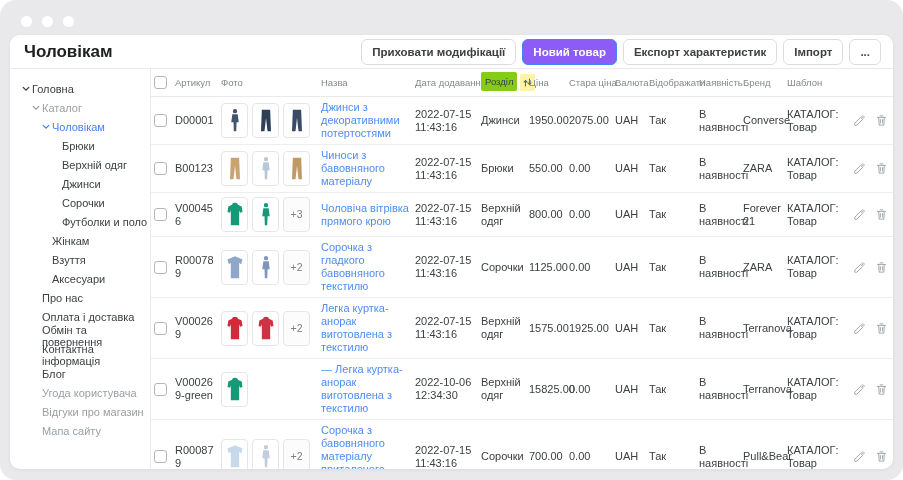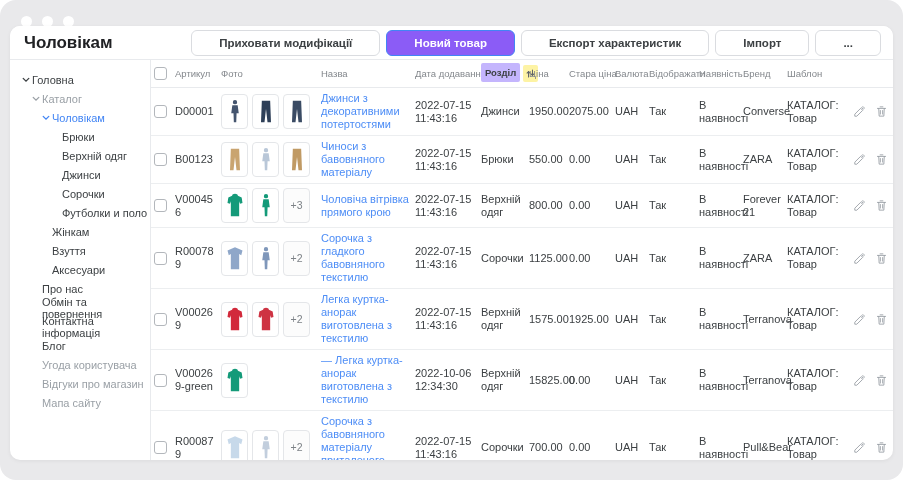--- a/index.html
+++ b/index.html
@@ -1,28 +1,28 @@
 <!DOCTYPE html>
 <html><head>
 <meta charset="utf-8">
 <style>
   html,body{margin:0;padding:0}
   body{width:903px;height:480px;background:#fff;font-family:"Liberation Sans",sans-serif;position:relative;overflow:hidden}
   .frame{position:absolute;inset:0;background:#e9e9eb;border-radius:16px}
   .dot{position:absolute;top:16px;width:11px;height:11px;border-radius:50%;background:#fff}
-  .window{position:absolute;left:10px;top:26px;width:883px;height:434px;background:#fff;border-radius:10px;overflow:hidden;box-shadow:0 1px 4px rgba(0,0,0,.06)}
+  .window{position:absolute;left:10px;top:35px;width:883px;height:434px;background:#fff;border-radius:10px;overflow:hidden;box-shadow:0 1px 4px rgba(0,0,0,.06)}
 
   .win-header{position:absolute;left:0;top:0;right:0;height:34px;display:flex;align-items:center;padding:0 12px;border-bottom:1px solid #e8eaed;background:#fff;box-sizing:border-box}
   .title{font-size:17px;font-weight:700;color:#202124;margin:0 14px 0 2px}
   .pag{display:flex;align-items:center;font-size:11.5px}
   .pag .range{font-weight:700;color:#202124}
   .pag .total{color:#9aa0a6;margin-left:4px;margin-right:8px}
   .navbtn{width:26px;height:22px;border:1px solid #dadce0;border-radius:5px;background:#fff;display:flex;align-items:center;justify-content:center;color:#9aa0a6;margin-left:5px;padding:0;cursor:pointer}
   .actions{margin-left:auto;display:flex;gap:6px}
-  .btn{border:1px solid #dadce0;background:#fff;color:#3c4043;font-size:11.5px;padding:6px 27px;border-radius:6px;font-family:inherit;white-space:nowrap;cursor:pointer;font-weight:600}
+  .btn{border:1px solid #dadce0;background:#fff;color:#3c4043;font-size:11.5px;padding:6px 10px;border-radius:6px;font-family:inherit;white-space:nowrap;cursor:pointer;font-weight:600}
   .btn.primary{background:#8b5cf6;border-color:#4285f4;color:#fff}
 
   .body-area{position:absolute;top:34px;left:0;right:0;bottom:0;display:flex}
   .sidebar{width:140px;padding-top:10px;font-size:11px;flex:none}
   .side-item{height:19px;display:flex;align-items:center;color:#3c4043;cursor:pointer}
   .side-item .chev{width:10px;height:10px;display:inline-flex;align-items:center;flex:none}
   .side-item.muted{color:#9aa0a6}
   .side-item.active{color:#4285f4}
   .side-item.lvl0{padding-left:12px}
   .side-item.lvl1{padding-left:22px}
@@ -30,21 +30,21 @@
   .side-item.lvl3{padding-left:42px}
 
   .main{flex:1;border-left:1px solid #e8eaed;overflow:hidden;
         --cols:24px 46px 100px 94px 66px 48px 40px 46px 34px 50px 44px 44px 58px 1fr}
   .thead{display:grid;grid-template-columns:var(--cols);align-items:center;height:27px;color:#83878c;font-size:9.5px;border-bottom:1px solid #e8eaed;white-space:nowrap}
   .thead .cell{overflow:visible}
   .trow{display:grid;grid-template-columns:var(--cols);align-items:center;border-bottom:1px solid #eceef0;font-size:11px;color:#3c4043;padding:4px 0;min-height:40px;box-sizing:border-box}
   .cell{padding-right:6px;line-height:13px}
   .c-check{display:flex;justify-content:center}
   .checkbox{width:13px;height:13px;border:1.5px solid #b3b7bc;border-radius:3px;background:#fff;box-sizing:border-box;cursor:pointer}
-  .hl{background:#c4b5fd;padding:4px 4px;border-radius:2px;color:#3c4043;font-weight:700}
+  .hl{background:#84cc16;padding:4px 4px;border-radius:2px;color:#3c4043;font-weight:400}
   .hl-ico{background:#fdf3a4;padding:3px 2px;border-radius:2px;margin-left:3px;display:inline-flex;vertical-align:middle;cursor:pointer}
   .thumbs{display:flex;gap:4px}
   .thumb{width:27px;height:35px;border:1px solid #e4e6e9;border-radius:4px;background:#fff;display:flex;align-items:center;justify-content:center;box-sizing:border-box;flex:none;cursor:pointer}
   .thumb.more{color:#7d8287;font-size:10.5px;background:#fcfcfc}
   .c-name a{color:#4d8df6;text-decoration:none;cursor:pointer}
   .two-line div{line-height:13px}
   .acts{display:flex;gap:9px;align-items:center;padding-left:8px}
   .ico-btn{display:inline-flex;cursor:pointer;color:#9aa0a6}
   .sku{word-break:break-all}
 </style>
@@ -126,20 +126,24 @@
         <div class="side-item lvl2">
           <span class="chev"></span>
           <span>Аксесуари</span>
         </div>
         <div class="side-item lvl1">
           <span class="chev"></span>
           <span>Про нас</span>
         </div>
         <div class="side-item lvl1">
           <span class="chev"></span>
+          <span>Оплата і доставка</span>
+        </div>
+        <div class="side-item lvl1">
+          <span class="chev"></span>
           <span>Обмін та повернення</span>
         </div>
         <div class="side-item lvl1">
           <span class="chev"></span>
           <span>Контактна інформація</span>
         </div>
         <div class="side-item lvl1">
           <span class="chev"></span>
           <span>Блог</span>
         </div>

